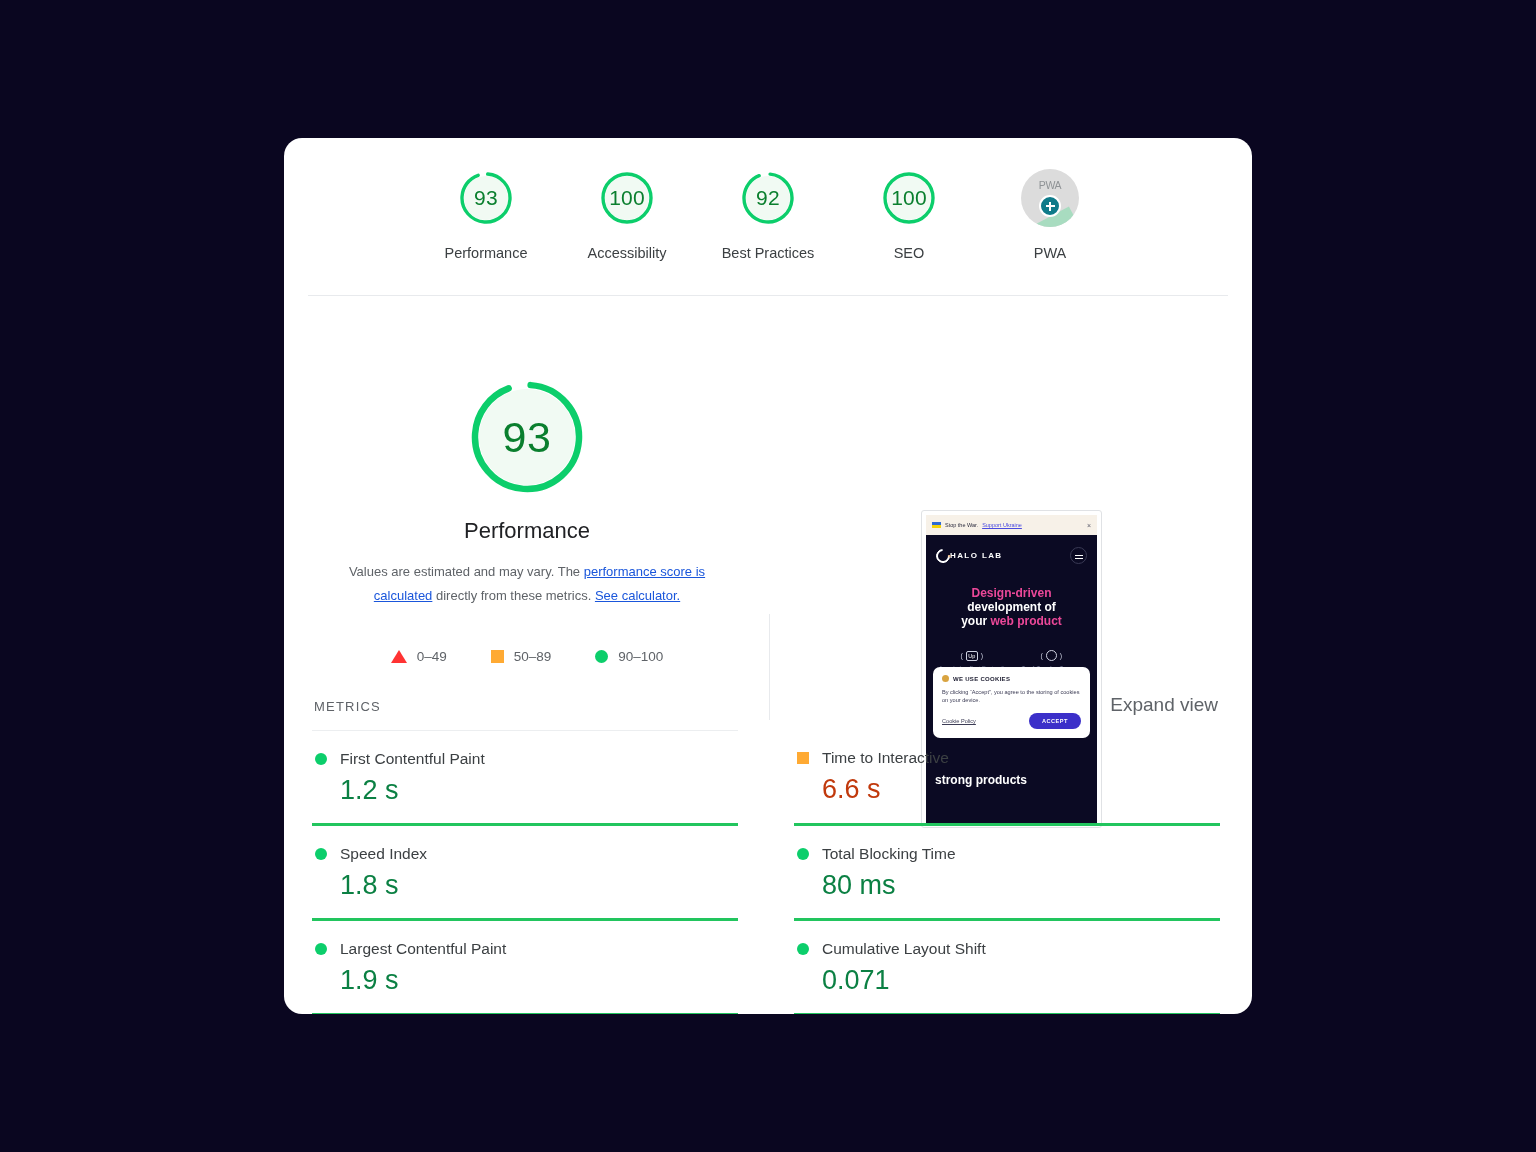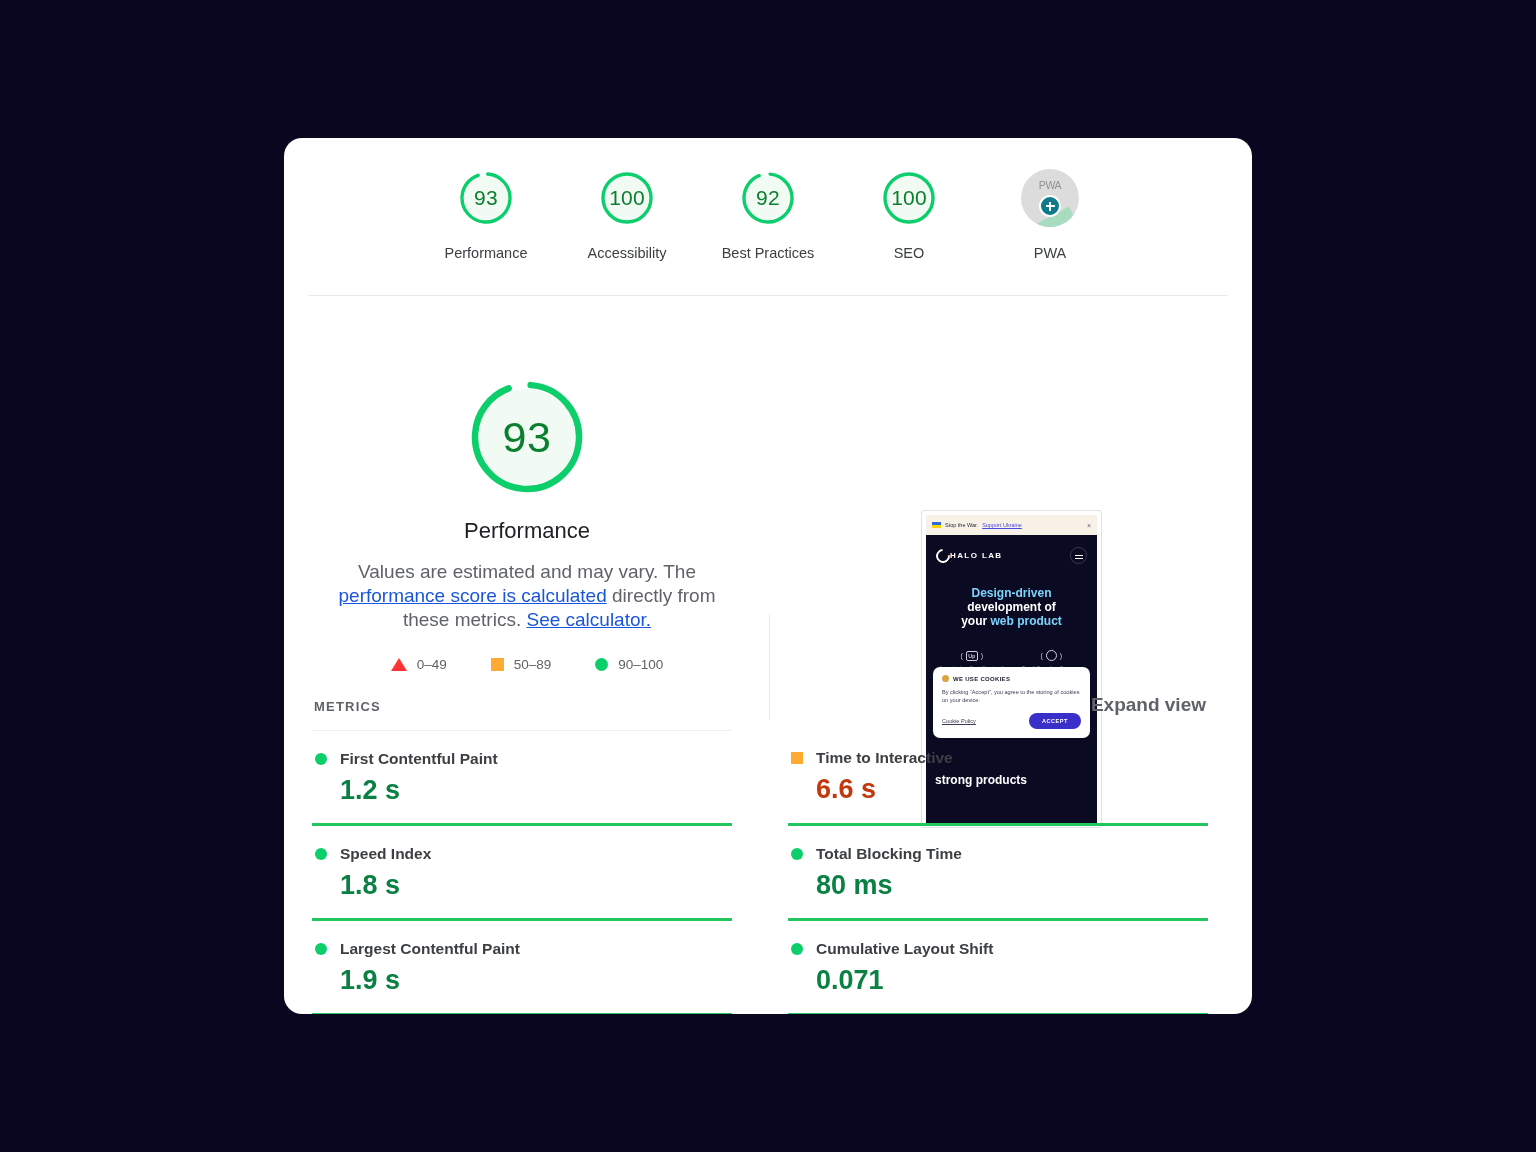--- a/index.html
+++ b/index.html
@@ -124,28 +124,28 @@
   }
   .hero-title {
     margin-top: 22px;
     font-size: 22px;
     color: #202124;
   }
   .hero-desc {
     margin-top: 16px;
     width: 392px;
     text-align: center;
-    font-size: 19px;
+    font-size: 13px;
     line-height: 24px;
     color: #5f6368;
   }
   .hero-desc a { color: #1a56db; text-decoration: underline; }
 
   .legend {
-    margin-top: 25px;
+    margin-top: 41px;
     display: flex;
     align-items: center;
     gap: 0;
   }
   .legend-item {
     display: flex; align-items: center;
     gap: 10px;
     margin-right: 44px;
   }
   .legend-item:last-child { margin-right: 0; }
@@ -235,21 +235,21 @@
     background: #fff; box-shadow: 0 3px 0 #fff;
   }
   .tb-hero {
     padding: 22px 9px 0;
     text-align: center;
     font-size: 12px;
     line-height: 14px;
     font-weight: bold;
     color: #ffffff;
   }
-  .tb-hero .accent { color: #7dd3fc; }
+  .tb-hero .accent { color: #ec4899; }
   .tb-awards {
     display: flex; justify-content: space-around;
     padding: 16px 6px 0;
   }
   .tb-award { text-align: center; width: 50%; }
   .tb-chip {
     display: inline-flex; align-items: center; justify-content: center;
     gap: 3px;
     color: #cfd2e2; font-size: 7px;
   }
@@ -309,23 +309,22 @@
     border-radius: 10px;
     font-size: 5.6px;
     font-weight: bold;
     letter-spacing: 0.5px;
     padding: 5px 13px;
   }
 
   
   .metrics {
     position: absolute;
-    left: 0; right: 16px; top: 556px;
+    left: 0; right: 4px; top: 556px;
     padding: 0 28px;
-    font-weight: bold;
   }
   .metrics-head {
     display: flex; align-items: baseline;
     padding: 0 2px 14px;
   }
   .metrics-title {
     font-size: 13px; color: #5f6368;
     letter-spacing: 1.2px;
   }
   .expand-view {

